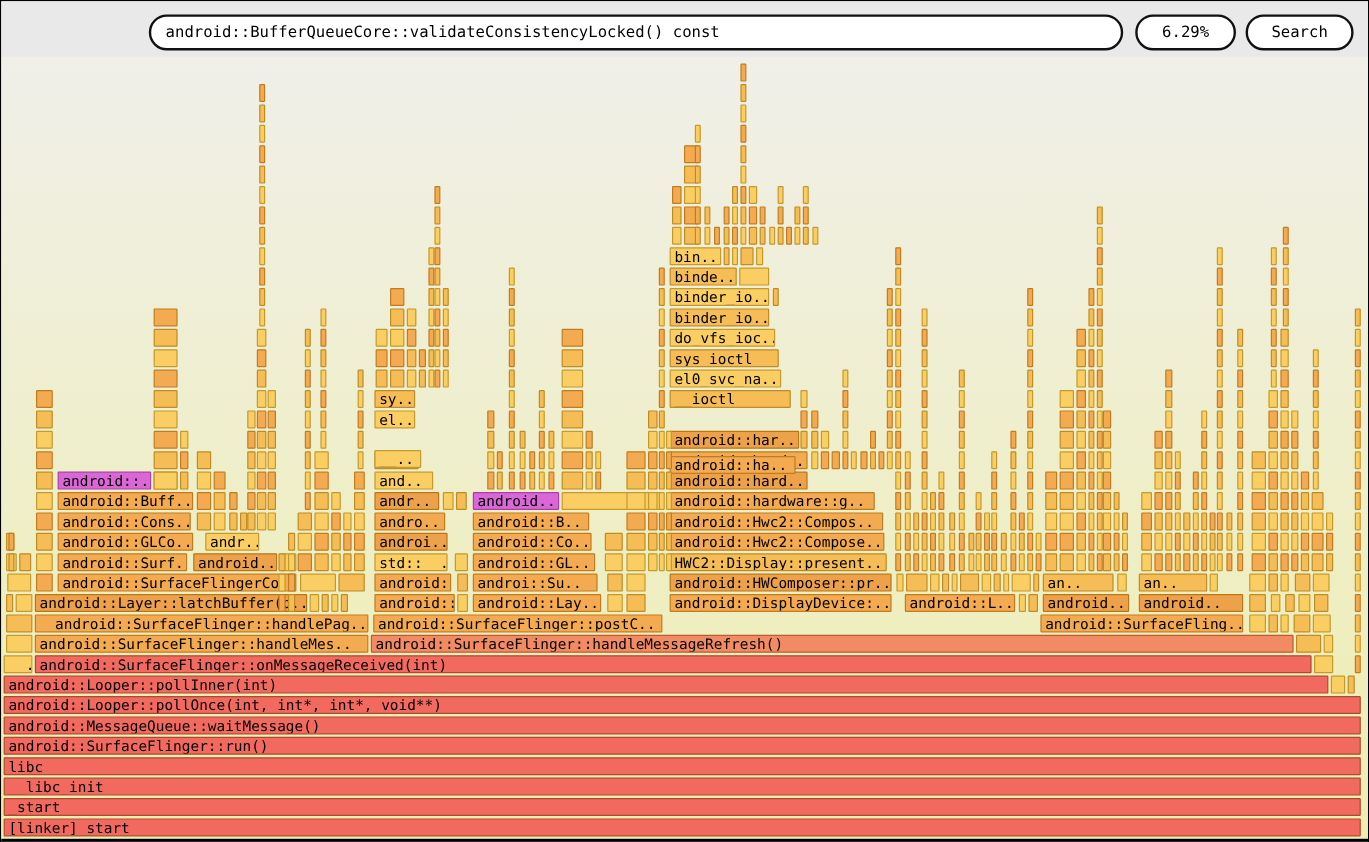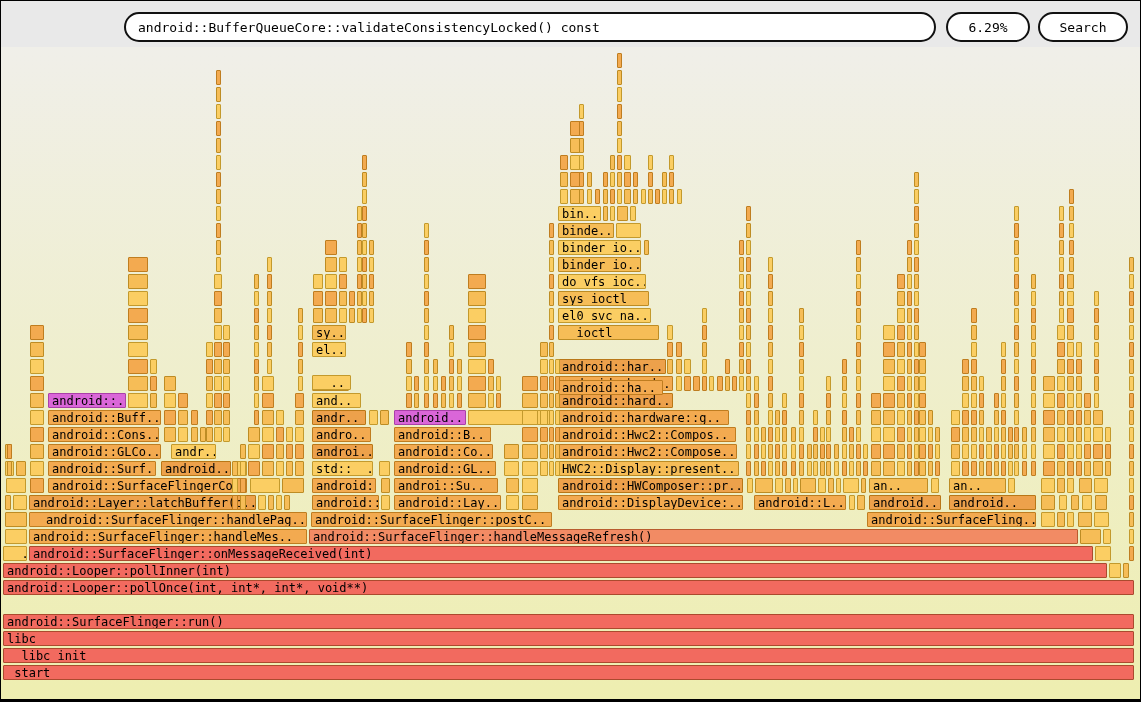--- a/index.html
+++ b/index.html
@@ -20,24 +20,26 @@
   .sbtn{left:1037px;width:90px;cursor:pointer;}
   .frame{position:absolute;height:15px;box-sizing:border-box;overflow:hidden;
          white-space:nowrap;font-size:12px;line-height:14px;color:#000;
          padding-left:3px;border-radius:1px;}
 </style>
 </head>
 <body>
 
 <div class="page">
   <div class="canvas" id="canvas">
+      <div class="frame" style="left: 2px; top: 635px; width: 1131px; background: rgb(242, 106, 95); border: 1px solid rgb(171, 74, 46);">[linker]_start</div>
       <div class="frame" style="left: 2px; top: 618px; width: 1131px; background: rgb(242, 106, 95); border: 1px solid rgb(171, 74, 46);">_start</div>
       <div class="frame" style="left: 2px; top: 601px; width: 1131px; background: rgb(242, 106, 95); border: 1px solid rgb(171, 74, 46);">__libc_init</div>
       <div class="frame" style="left: 2px; top: 584px; width: 1131px; background: rgb(242, 106, 95); border: 1px solid rgb(171, 74, 46);">libc</div>
       <div class="frame" style="left: 2px; top: 567px; width: 1131px; background: rgb(242, 106, 95); border: 1px solid rgb(171, 74, 46);">android::SurfaceFlinger::run()</div>
+      <div class="frame" style="left: 2px; top: 550px; width: 1131px; background: rgb(242, 106, 95); border: 1px solid rgb(171, 74, 46);">android::MessageQueue::waitMessage()</div>
       <div class="frame" style="left: 2px; top: 533px; width: 1131px; background: rgb(242, 106, 95); border: 1px solid rgb(171, 74, 46);">android::Looper::pollOnce(int, int*, int*, void**)</div>
       <div class="frame" style="left: 2px; top: 516px; width: 1104px; background: rgb(242, 106, 95); border: 1px solid rgb(171, 74, 46);">android::Looper::pollInner(int)</div>
       <div class="frame" style="left: 1108px; top: 516px; width: 12px; background: rgb(251, 206, 99); border: 1px solid rgb(195, 154, 45);"></div>
       <div class="frame" style="left: 1122px; top: 516px; width: 6px; background: rgb(246, 189, 87); border: 1px solid rgb(189, 140, 36);"></div>
       <div class="frame" style="left: 2px; top: 499px; width: 24px; background: rgb(251, 206, 99); border: 1px solid rgb(195, 154, 45);">__.</div>
       <div class="frame" style="left: 28px; top: 499px; width: 1064px; background: rgb(242, 106, 95); border: 1px solid rgb(171, 74, 46);">android::SurfaceFlinger::onMessageReceived(int)</div>
       <div class="frame" style="left: 1094px; top: 499px; width: 16px; background: rgb(251, 206, 99); border: 1px solid rgb(195, 154, 45);"></div>
       <div class="frame" style="left: 4px; top: 482px; width: 22px; background: rgb(251, 206, 99); border: 1px solid rgb(195, 154, 45);"></div>
       <div class="frame" style="left: 28px; top: 482px; width: 278px; background: rgb(243, 170, 80); border: 1px solid rgb(191, 125, 32);">android::SurfaceFlinger::handleMes..</div>
       <div class="frame" style="left: 308px; top: 482px; width: 769px; background: rgb(242, 139, 100); border: 1px solid rgb(185, 92, 46);">android::SurfaceFlinger::handleMessageRefresh()</div>

